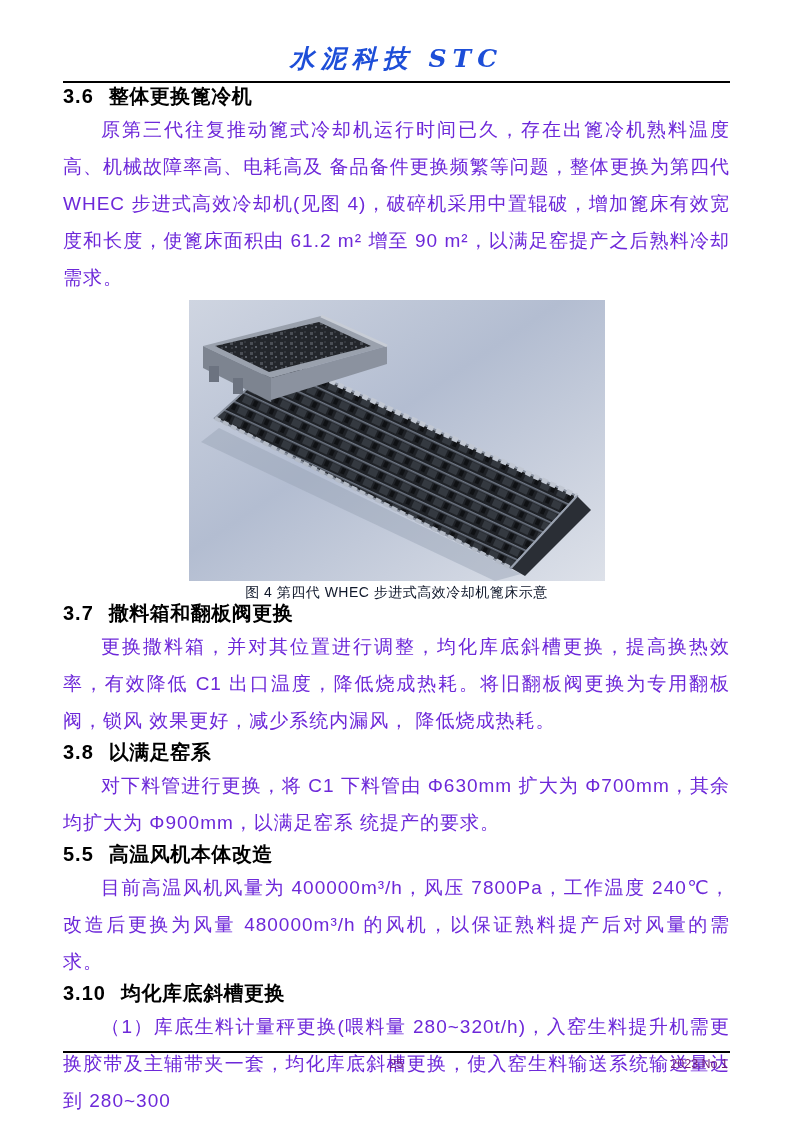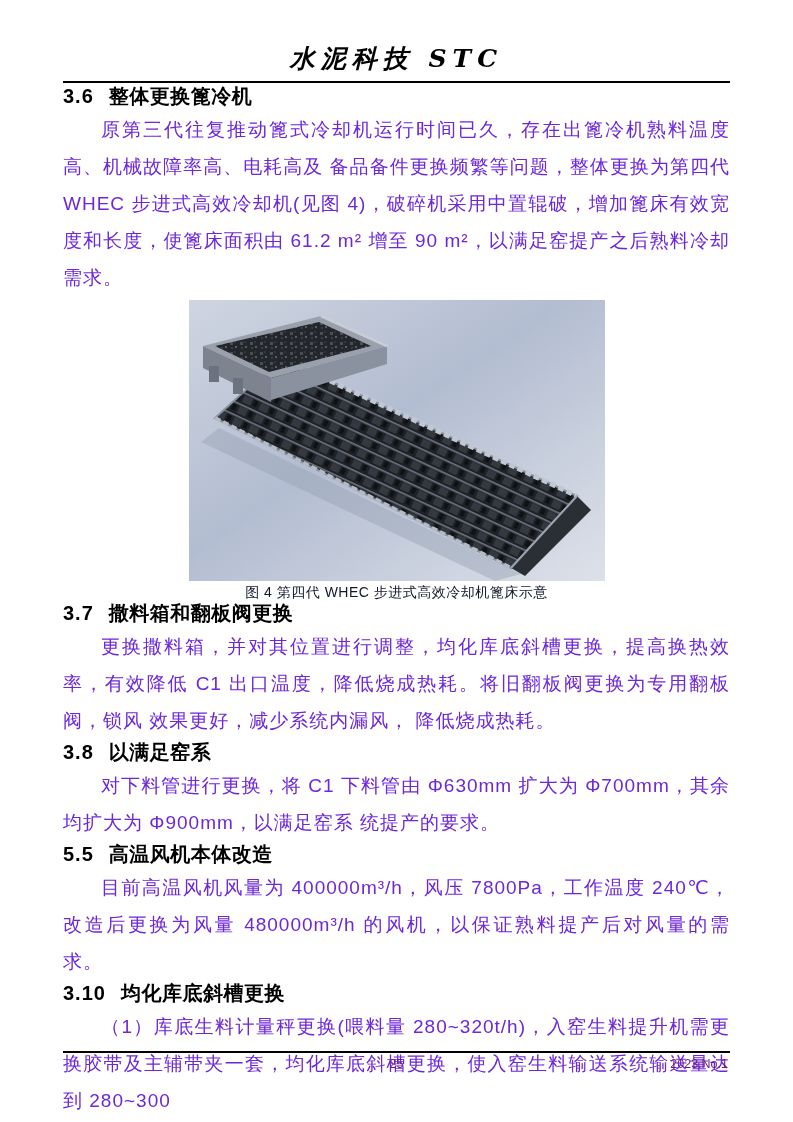--- a/index.html
+++ b/index.html
@@ -17,21 +17,21 @@
 
   
   .header { padding-top: 42px; text-align: center; }
   .journal-title {
     display: inline-block;
     font-family: "DejaVu Serif", "Liberation Serif", serif;
     font-style: italic;
     font-weight: bold;
     font-size: 25px;
     letter-spacing: 6px;
-    color: #000000;
+    color: #1d4ed8;
   }
   .header-rule {
     margin: 6px 63px 0;
     border-top: 2.5px solid #000;
     height: 0;
   }
 
   
   .section-heading {
     margin: 0 0 0;

